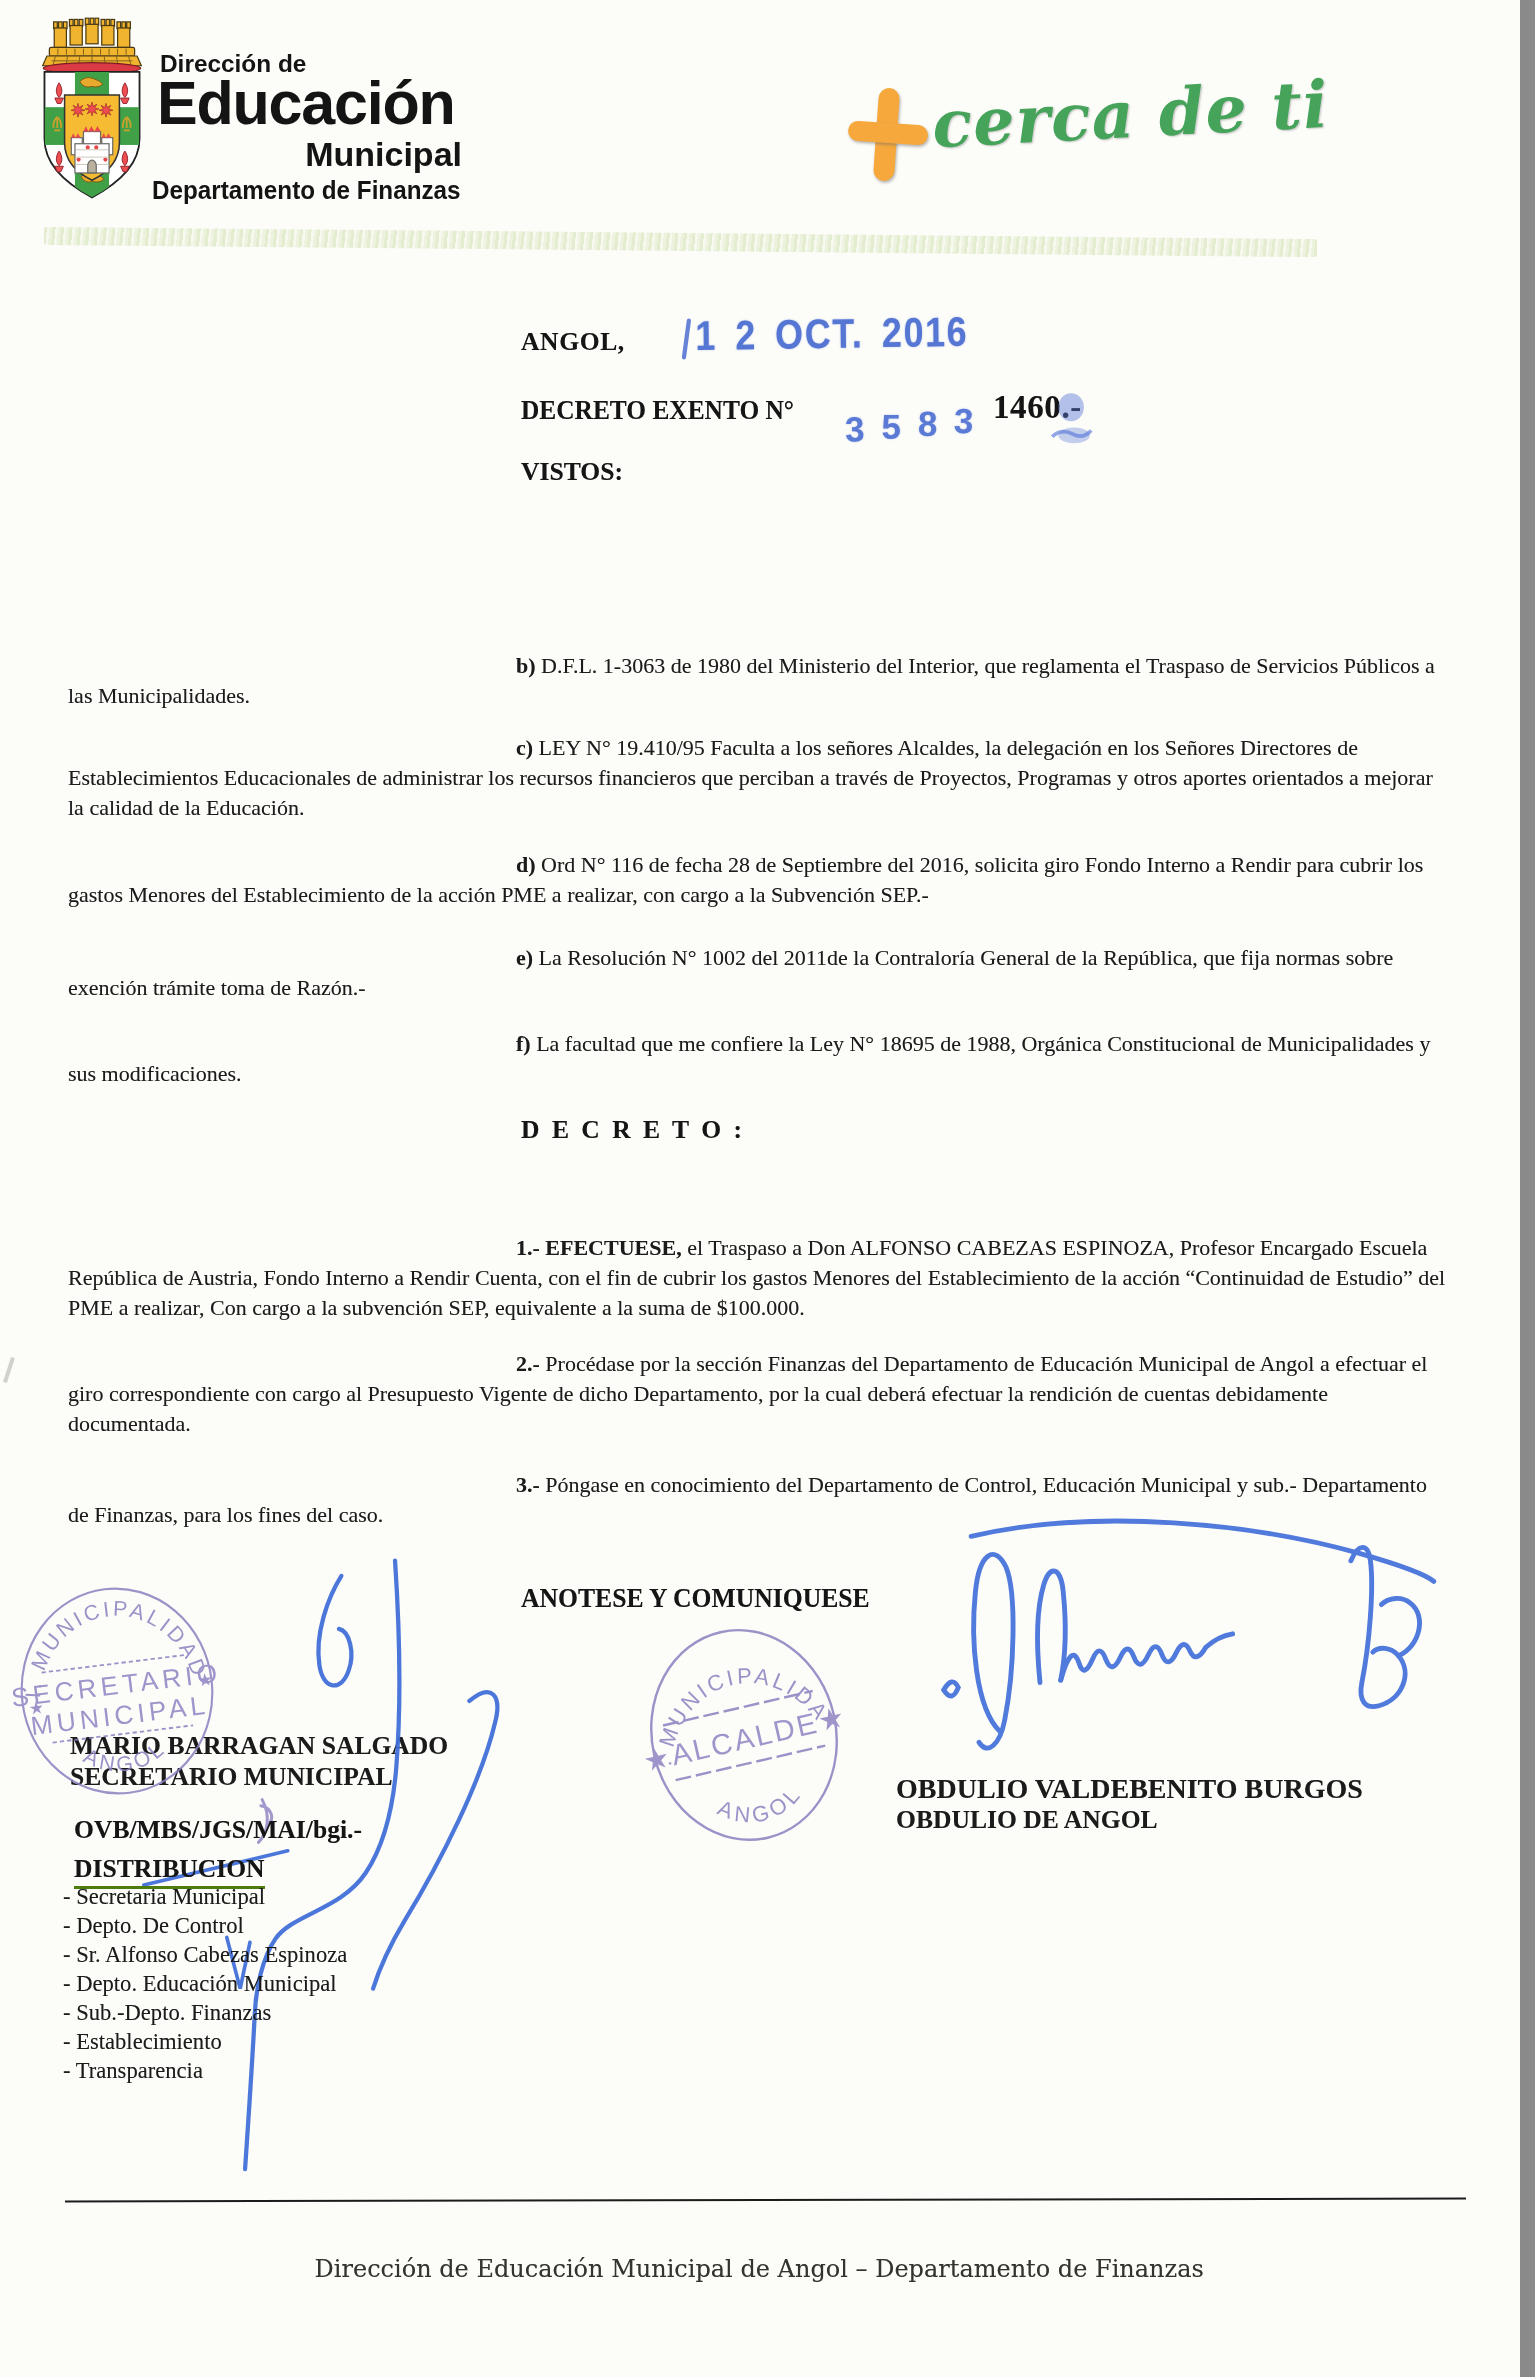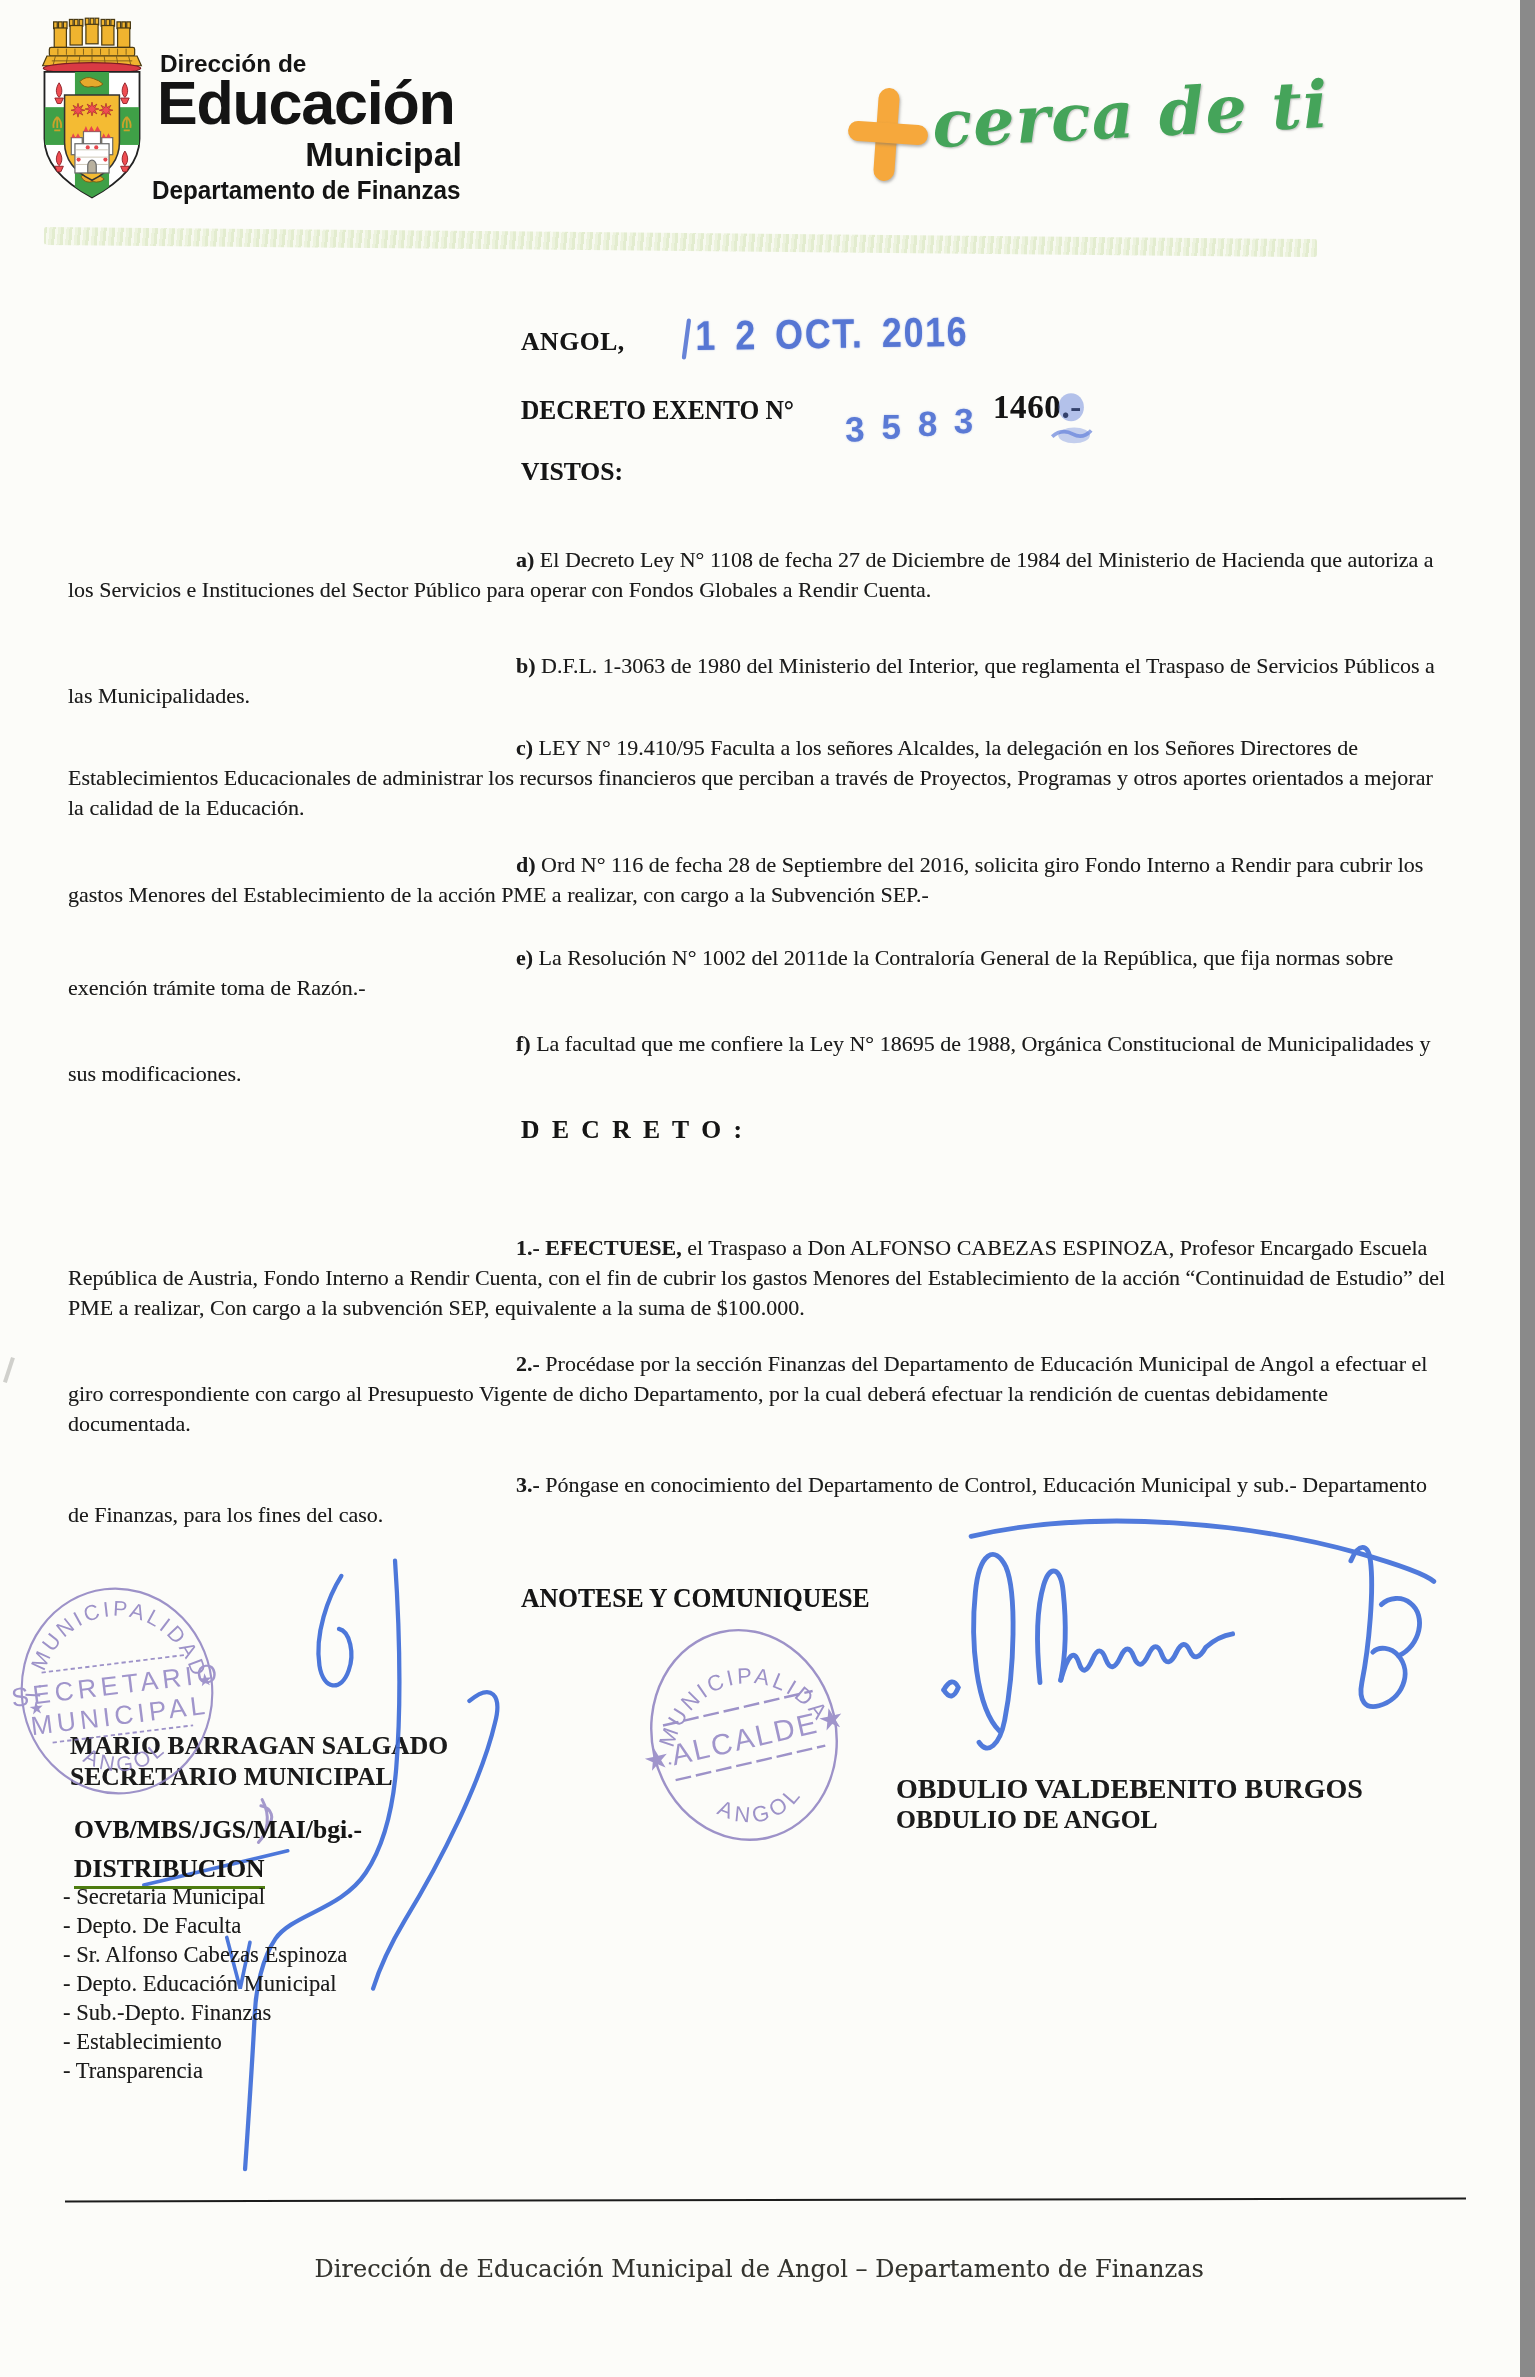--- a/index.html
+++ b/index.html
@@ -172,21 +172,20 @@
 
   <div class="abs" id="greenband"></div>
 
   <span class="abs serifbold" id="row-city">ANGOL,</span>
   <span class="abs" id="date-stamp">1 2 OCT. 2016</span>
   <span class="abs serifbold" id="row-number">DECRETO EXENTO N°</span>
   <span class="abs" id="stamp-digits"><span class="d0">3</span><span class="d1">5</span><span class="d2">8</span><span class="d3">3</span></span>
   <span class="abs serifbold" id="typed-number">1460.-</span>
   <span class="abs serifbold" id="row-vistos">VISTOS:</span>
 
-  <p class="para" style="top:523px"><b class="blead">a)</b><span> El Decreto Ley N° 1108 de fecha 27 de Diciembre de 1984 del Ministerio de Hacienda que autoriza a los Servicios e Instituciones del Sector Público para operar con Fondos Globales a Rendir Cuenta.</span></p>
   <p class="para" style="top:629px"><b class="blead">b)</b><span> D.F.L. 1-3063 de 1980 del Ministerio del Interior, que reglamenta el Traspaso de Servicios Públicos a las Municipalidades.</span></p>
   <p class="para" style="top:711px"><b class="blead">c)</b><span> LEY N° 19.410/95 Faculta a los señores Alcaldes, la delegación en los Señores Directores de Establecimientos Educacionales de administrar los recursos financieros que perciban a través de Proyectos, Programas y otros aportes orientados a mejorar la calidad de la Educación.</span></p>
   <p class="para" style="top:828px"><b class="blead">d)</b><span> Ord N° 116 de fecha 28 de Septiembre del 2016, solicita giro Fondo Interno a Rendir para cubrir los gastos Menores del Establecimiento de la acción PME a realizar, con cargo a la Subvención SEP.-</span></p>
   <p class="para" style="top:921px"><b class="blead">e)</b><span> La Resolución N° 1002 del 2011de la Contraloría General de la República, que fija normas sobre exención trámite toma de Razón.-</span></p>
   <p class="para" style="top:1007px"><b class="blead">f)</b><span> La facultad que me confiere la Ley N° 18695 de 1988, Orgánica Constitucional de Municipalidades y sus modificaciones.</span></p>
 
   <span class="abs serifbold" id="decreto-heading">D E C R E T O :</span>
 
   <p class="para" style="top:1211px"><b class="blead">1.-</b><b class="blead"> EFECTUESE,</b><span> el Traspaso a Don ALFONSO CABEZAS ESPINOZA, Profesor Encargado Escuela República de Austria, Fondo Interno a Rendir Cuenta, con el fin de cubrir los gastos Menores del Establecimiento de la acción “Continuidad de Estudio” del PME a realizar, Con cargo a la subvención SEP, equivalente a la suma de $100.000.</span></p>
   <p class="para" style="top:1327px"><b class="blead">2.-</b><b class="blead"></b><span> Procédase por la sección Finanzas del Departamento de Educación Municipal de Angol a efectuar el giro correspondiente con cargo al Presupuesto Vigente de dicho Departamento, por la cual deberá efectuar la rendición de cuentas debidamente documentada.</span></p>
@@ -259,21 +258,21 @@
       <ellipse cx="1757" cy="668" rx="21" ry="23" fill="#5a79d8" opacity=".45"></ellipse>
       <ellipse cx="1762" cy="714" rx="26" ry="13" fill="#5a79d8" opacity=".35"></ellipse>
       <path d="M 1726,716 q 16,-14 34,-4 q 16,9 30,-6" stroke="#5a79d8" stroke-width="6" fill="none" opacity=".65"></path>
     </g>
   </svg>
 
   <span class="abs serifbold" id="initials">OVB/MBS/JGS/MAI/bgi.-</span>
   <span class="abs serifbold" id="distribucion">DISTRIBUCION</span>
   <div class="abs" id="dist-list">
     <div>- Secretaria Municipal</div>
-    <div>- Depto. De Faculta</div>
+    <div>- Depto. De Control</div>
     <div>- Sr. Alfonso Cabezas Espinoza</div>
     <div>- Depto. Educación Municipal</div>
     <div>- Sub.-Depto. Finanzas</div>
     <div>- Establecimiento</div>
     <div>- Transparencia</div>
   </div>
 
   <div class="abs" id="footrule"></div>
   <div class="footline" id="foot1">Dirección de Educación Municipal de Angol – Departamento de Finanzas</div>
 

